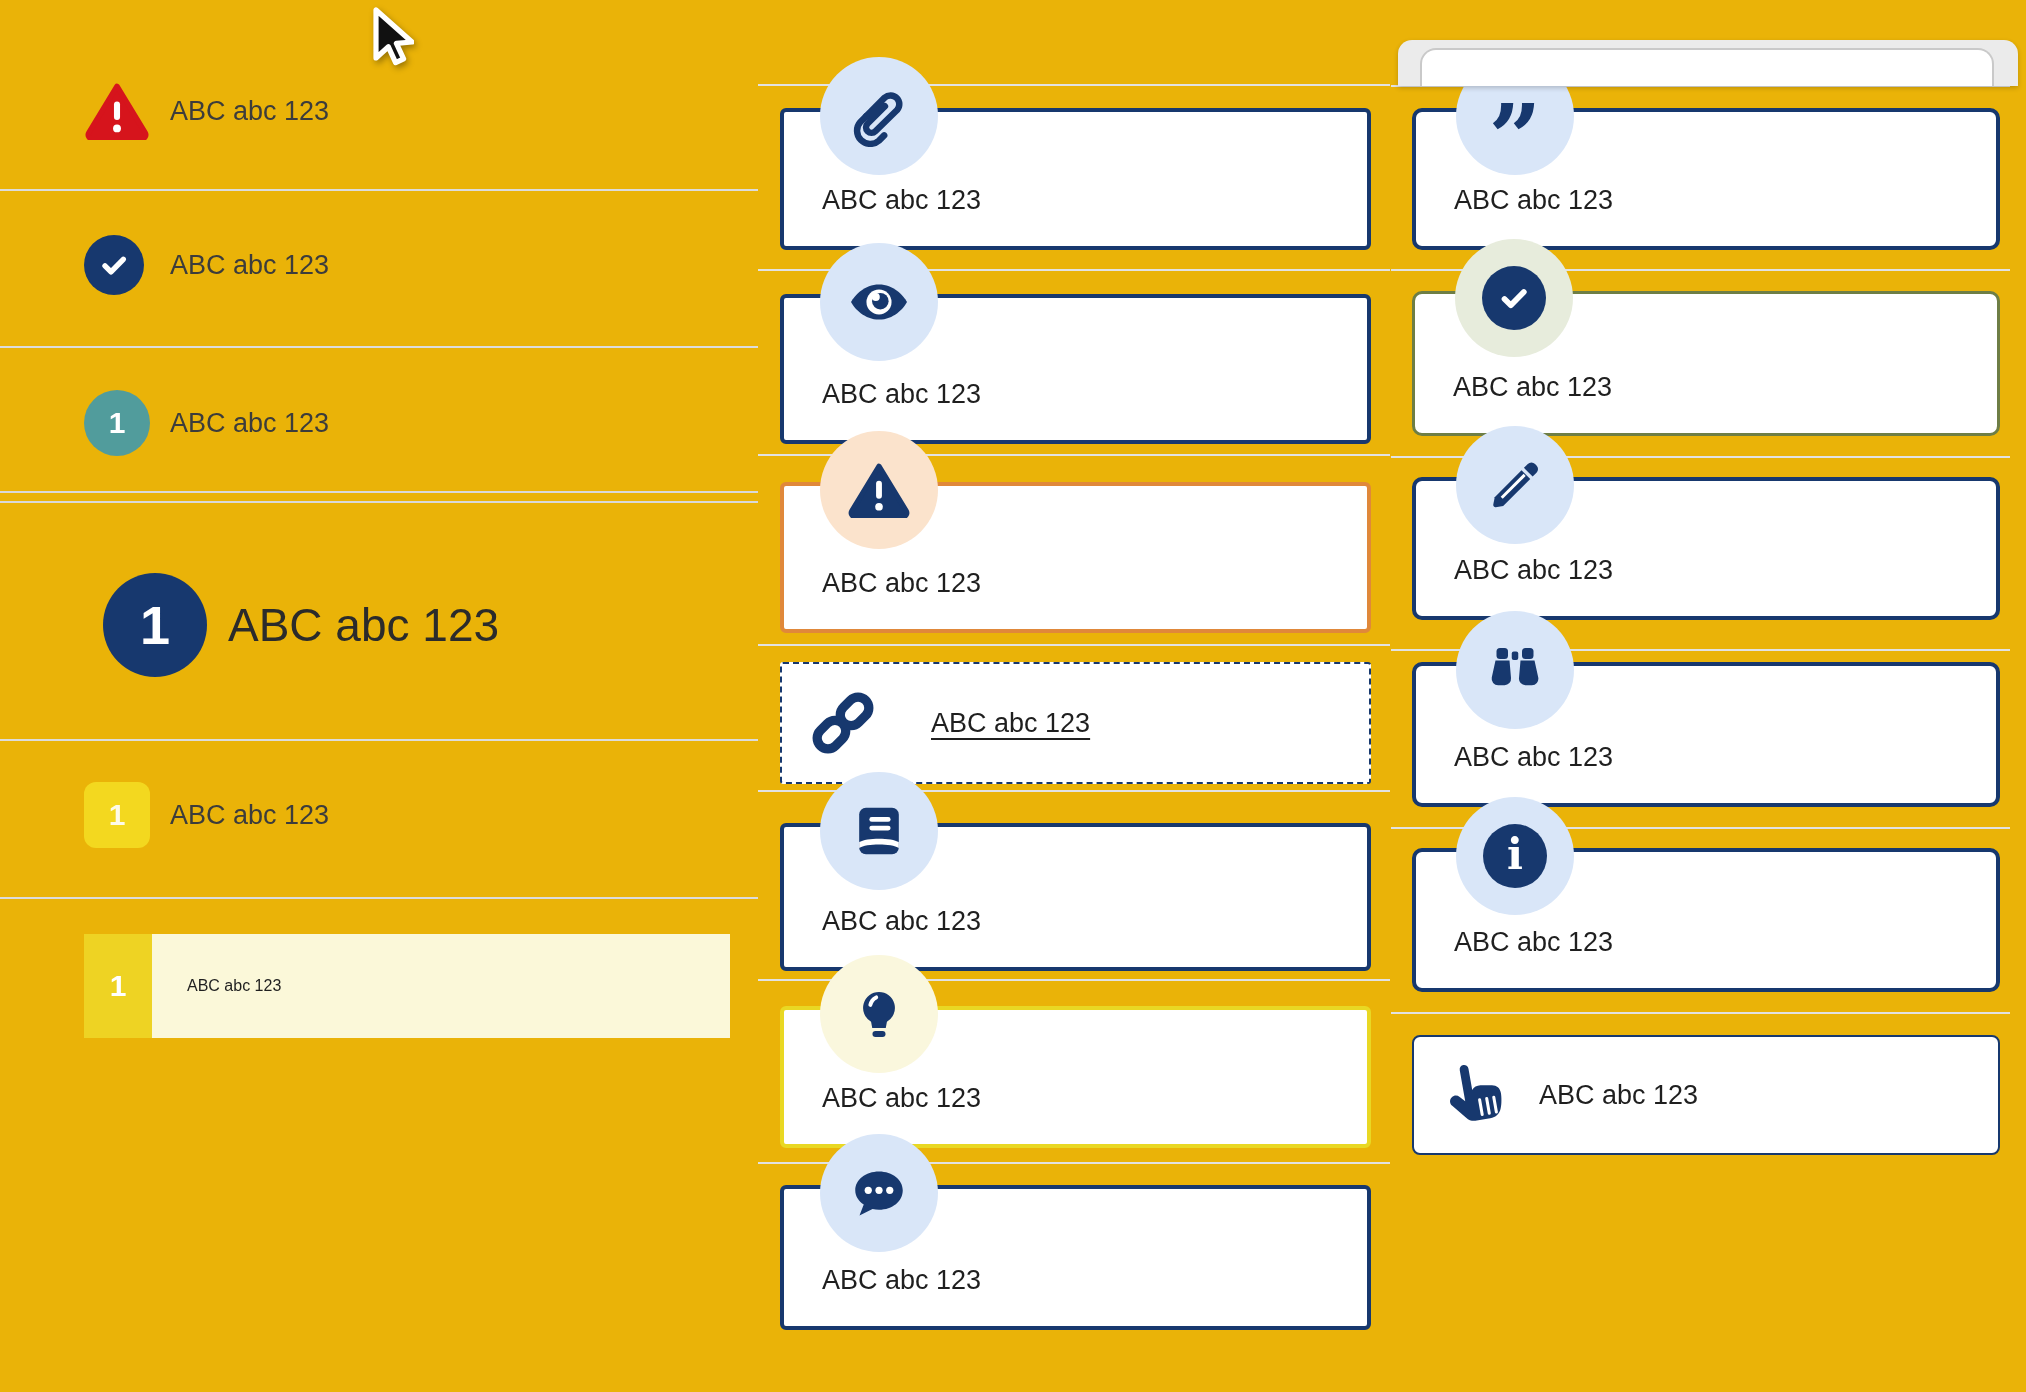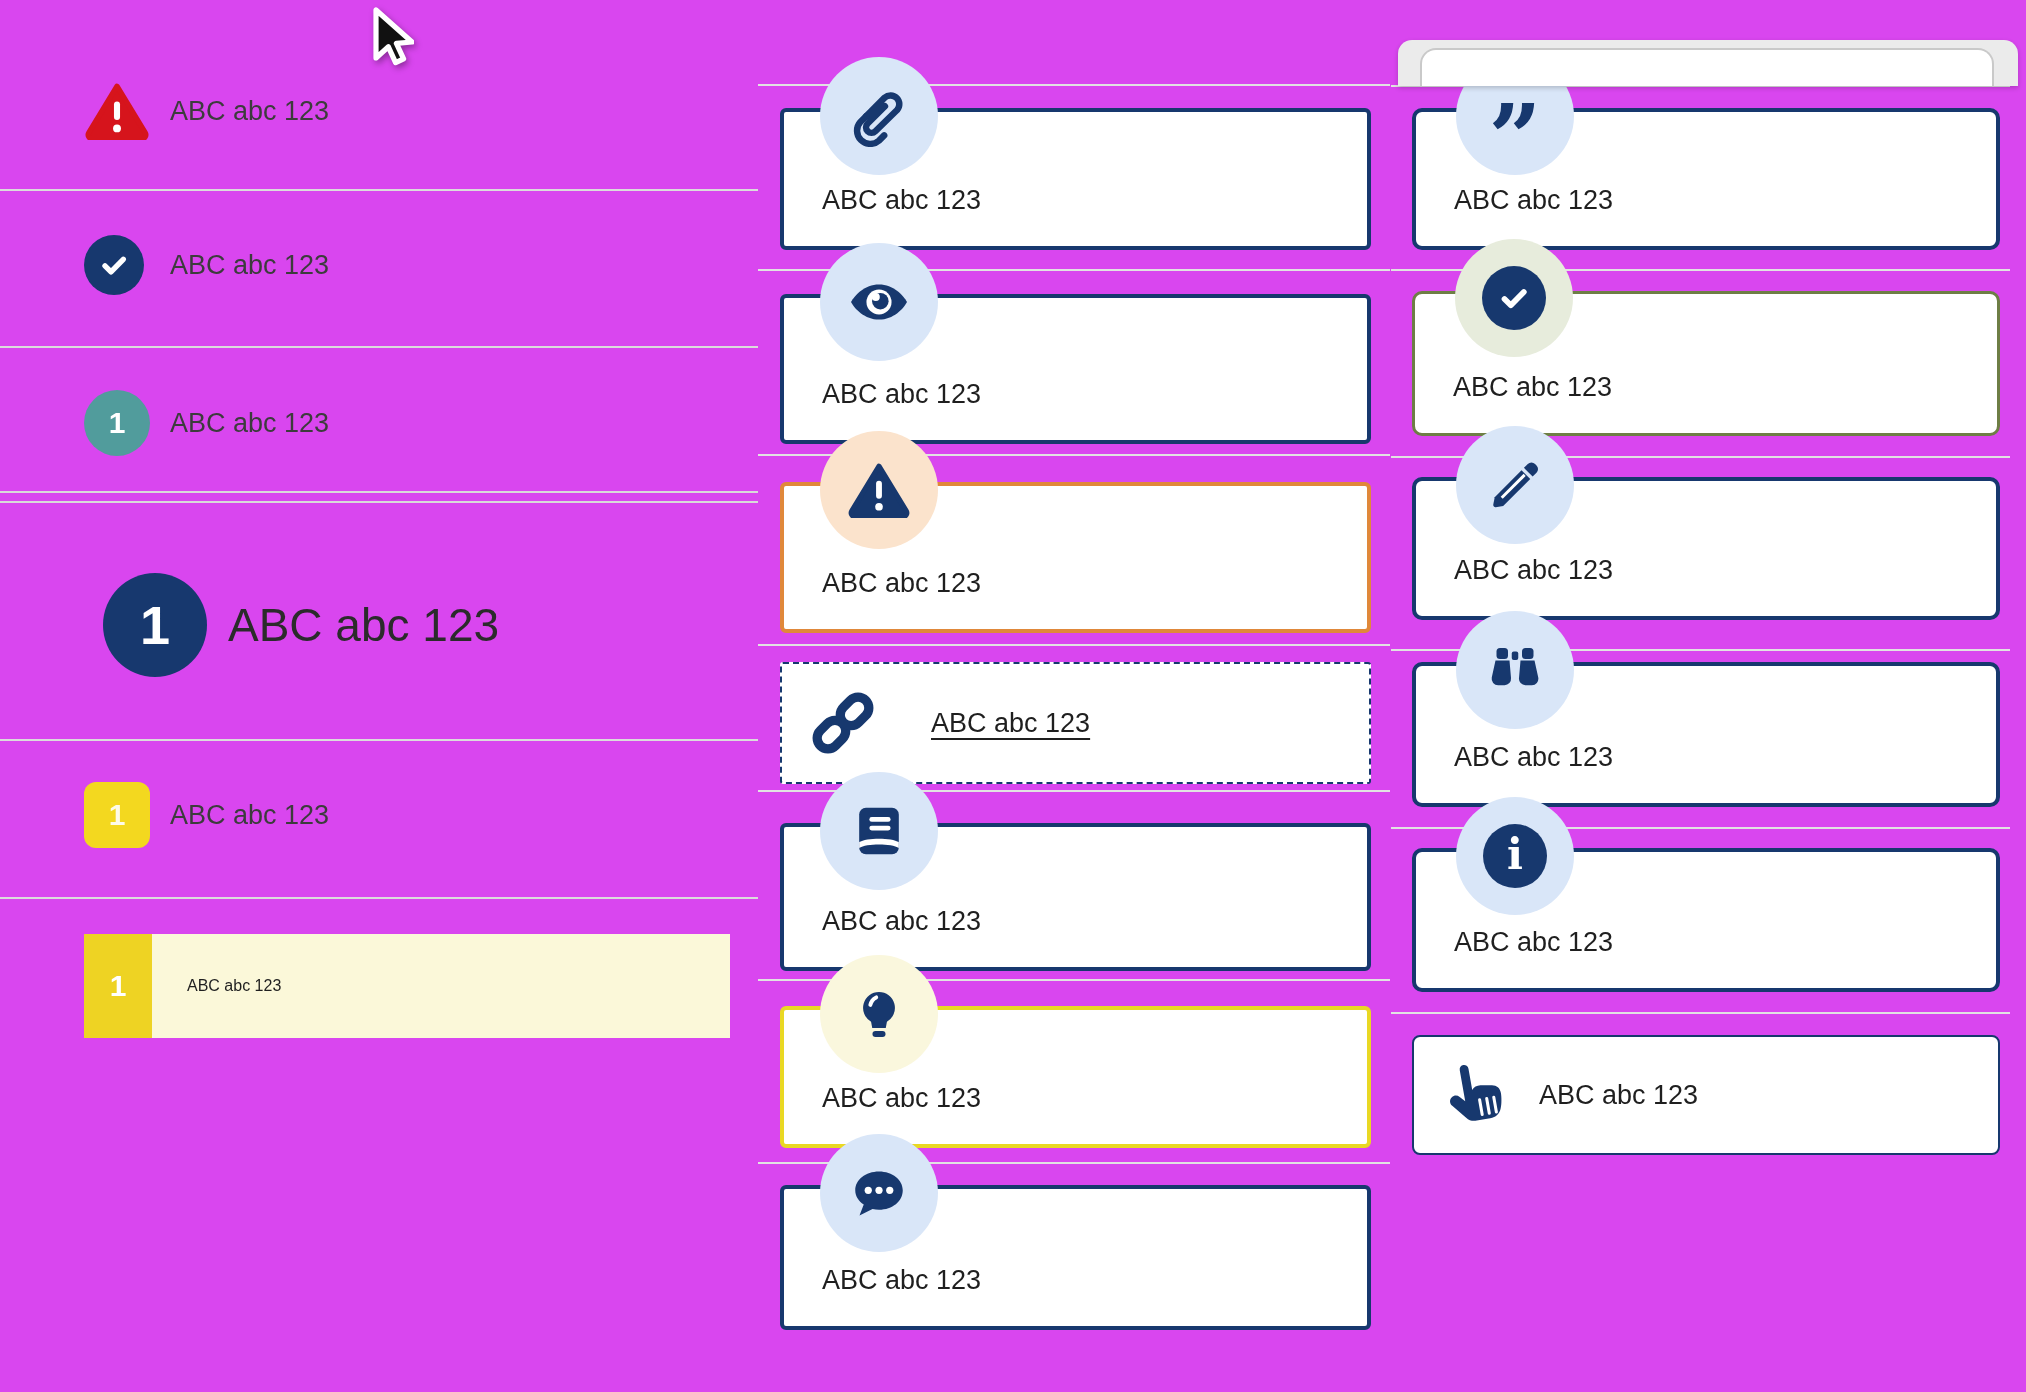--- a/index.html
+++ b/index.html
@@ -1,16 +1,16 @@
 <!DOCTYPE html>
 <html><head>
 <meta charset="utf-8">
 <style>
   html,body{margin:0;padding:0;background:#fff;}
-  .canvas{position:relative;width:2026px;height:1392px;background:#d946ef;overflow:hidden;
+  .canvas{position:relative;width:2026px;height:1392px;background:#eab308;overflow:hidden;
           font-family:"Liberation Sans", sans-serif;color:#1f1f1f;}
   .divider{position:absolute;height:2px;background:#dcdcdc;}
   
   .lrow{position:absolute;display:flex;align-items:center;}
   .lrow .txt{font-size:27px;color:#3c3c3c;white-space:nowrap;}
   .circle{border-radius:50%;display:flex;align-items:center;justify-content:center;flex:0 0 auto;}
   .navy-bg{background:#17386e;}
   .teal-bg{background:#519c9c;}
   .num{color:#fff;font-weight:bold;}
   .ysq{border-radius:12px;background:#f3d81f;display:flex;align-items:center;justify-content:center;flex:0 0 auto;}

